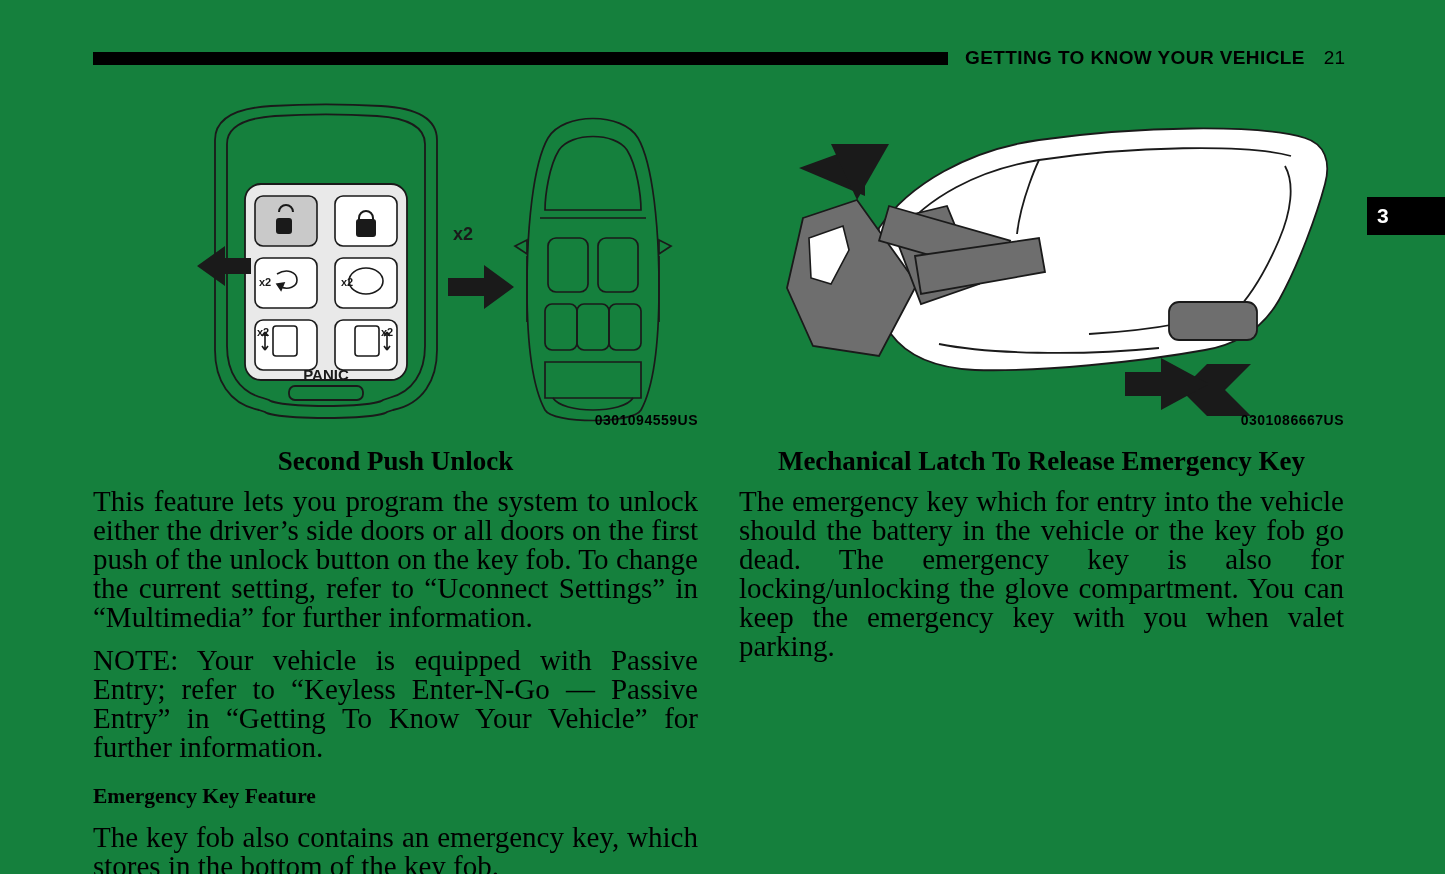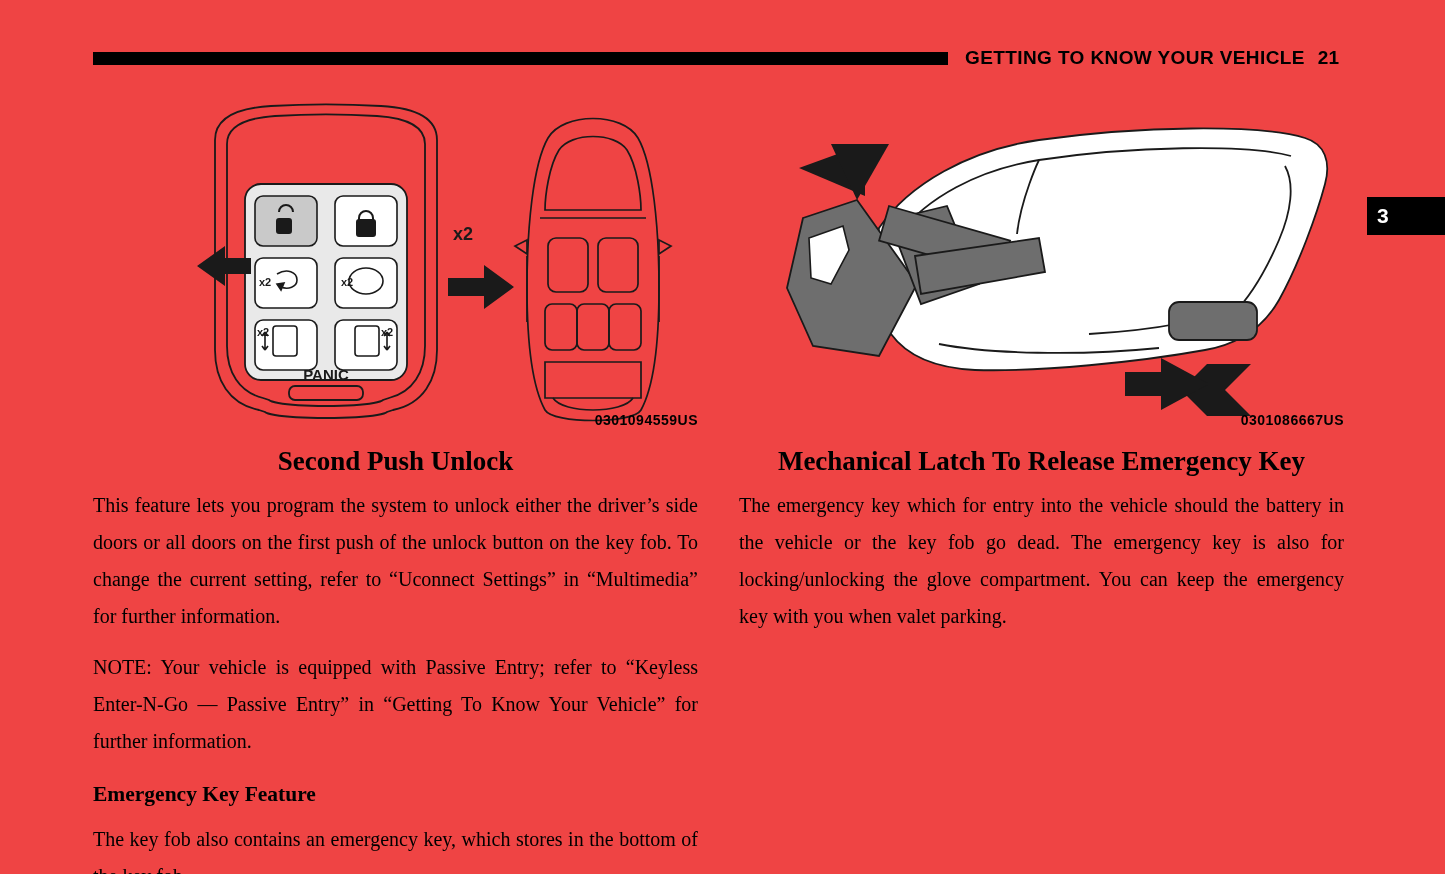--- a/index.html
+++ b/index.html
@@ -4,21 +4,21 @@
 <style>
   html, body {
     margin: 0;
     padding: 0;
     background: #ffffff;
   }
   .page {
     position: relative;
     width: 1445px;
     height: 874px;
-    background: #ef4444;
+    background: #15803d;
     font-family: "Liberation Serif", serif;
     color: #000000;
     overflow: hidden;
   }
 
   
   .header {
     position: absolute;
     left: 93px;
     top: 44px;
@@ -35,23 +35,23 @@
   .header-title {
     font-family: "Liberation Sans", sans-serif;
     font-weight: bold;
     font-size: 19px;
     letter-spacing: 0.4px;
     margin-left: 17px;
     white-space: nowrap;
   }
   .header-page {
     font-family: "Liberation Sans", sans-serif;
-    font-weight: bold;
+    font-weight: normal;
     font-size: 19px;
-    margin-left: 13px;
+    margin-left: 19px;
   }
 
   
   .chapter-tab {
     position: absolute;
     right: 0;
     top: 197px;
     width: 78px;
     height: 38px;
     background: #000000;
@@ -91,22 +91,22 @@
   }
   .fig-caption {
     text-align: center;
     font-family: "Liberation Serif", serif;
     font-weight: bold;
     font-size: 27px;
     margin-top: 18px;
     margin-bottom: 8px;
   }
   p.body {
-    font-size: 20px;
-    line-height: 37px;
+    font-size: 29px;
+    line-height: 29px;
     text-align: justify;
     margin: 14px 0 0 0;
     hyphens: none;
   }
   p.body.first { margin-top: 10px; }
   .sub-head {
     font-weight: bold;
     font-size: 21.5px;
     margin: 22px 0 0 0;
   }

